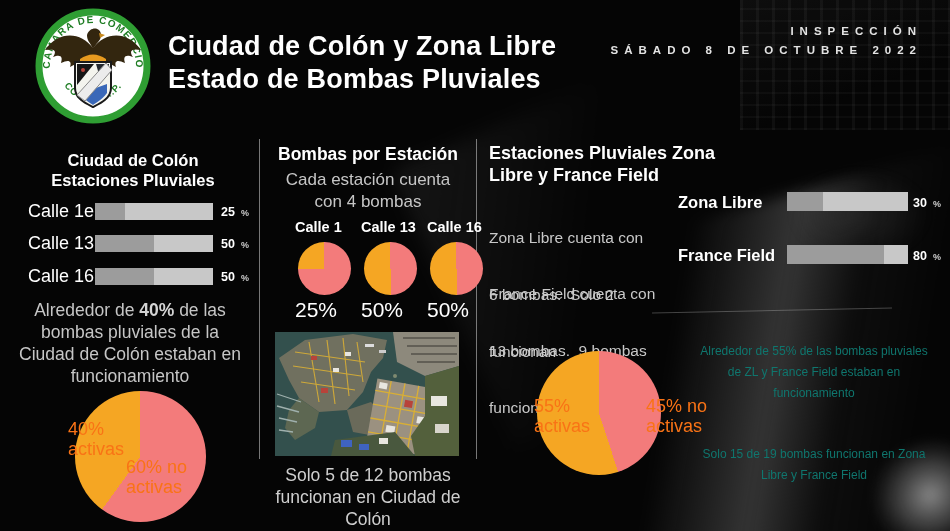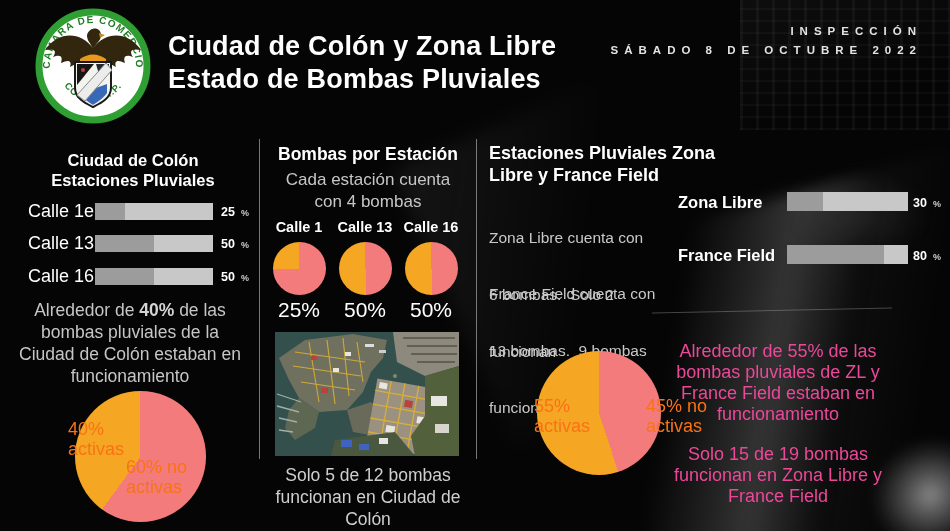--- a/index.html
+++ b/index.html
@@ -42,33 +42,33 @@
   .bar-val{position:absolute;left:221px;top:4px;font-size:12.5px;font-weight:bold;white-space:nowrap;}
   .pct-sign{font-size:9px;color:#cfcfcf;margin-left:6px;}
   .lsummary{left:14px;top:299px;width:232px;text-align:center;font-size:17.5px;line-height:22px;color:#c6c6c6;}
   .lsummary b{color:#d4d4d4;}
   .pie{border-radius:50%;}
   .pie-big-left{left:75px;top:391px;width:131px;height:131px;}
   .pie-lbl{position:absolute;text-align:left;font-weight:normal;font-size:18px;line-height:20px;color:#f97316;}
   
   .mheading{left:262px;top:144px;width:212px;text-align:center;font-weight:bold;font-size:17.5px;}
   .msub{left:262px;top:169px;width:212px;text-align:center;font-size:17px;line-height:22px;color:#c6c6c6;}
-  .station{width:58px;text-align:center;}
+  .station{width:58px;margin-left:25px;}
   .st-name{font-size:14.5px;font-weight:bold;}
   .st-pie{margin:7px auto 0;width:53px;height:53px;border-radius:50%;}
   .st-pct{margin-top:3px;font-size:21px;}
   .map{left:275px;top:332px;width:184px;height:124px;}
   .mcaption{left:262px;top:464px;width:212px;text-align:center;font-size:17.5px;line-height:22px;color:#cfcfcf;}
   
   .rheading{left:489px;top:142px;width:255px;font-weight:bold;font-size:18px;line-height:22px;}
   .rnote{left:489px;width:220px;font-size:15.5px;line-height:19px;color:#c9c9c9;white-space:pre-wrap;}
   .rbar-label{font-size:16.5px;font-weight:bold;}
   .rbar-track{position:absolute;width:121px;height:19px;background:var(--bar-track);}
   .pie-big-right{left:537px;top:351px;width:124px;height:124px;}
-  .rsummary{left:656px;width:244px;text-align:center;font-size:18px;line-height:21px;color:#ec4899;}
+  .rsummary{left:692px;width:244px;text-align:center;font-size:12px;line-height:21px;color:#0f766e;}
 </style>
 </head>
 <body>
 
 <div class="stage">
 
   <div class="bg bg-grid-tr"></div>
   <div class="bg bg-band-mid"></div>
   <div class="bg bg-band-right"></div>
   <div class="bg bg-line"></div>

